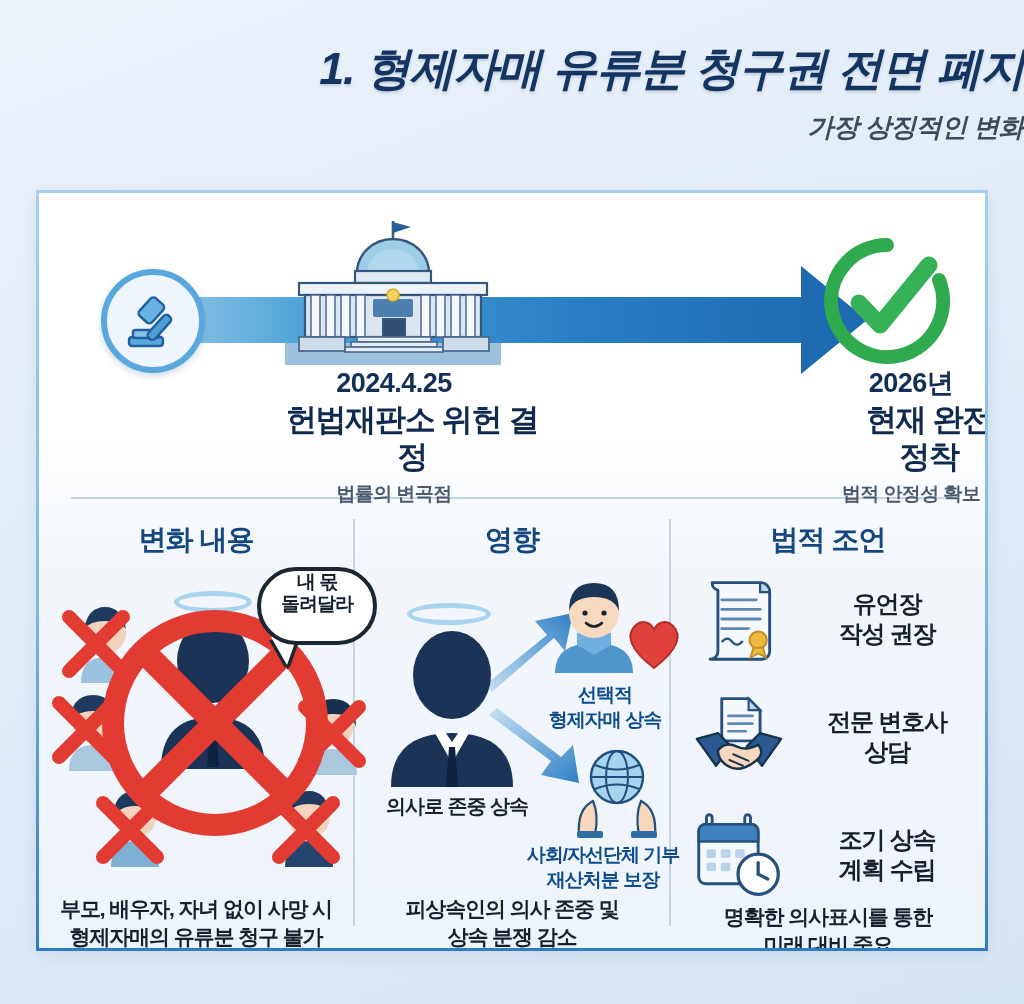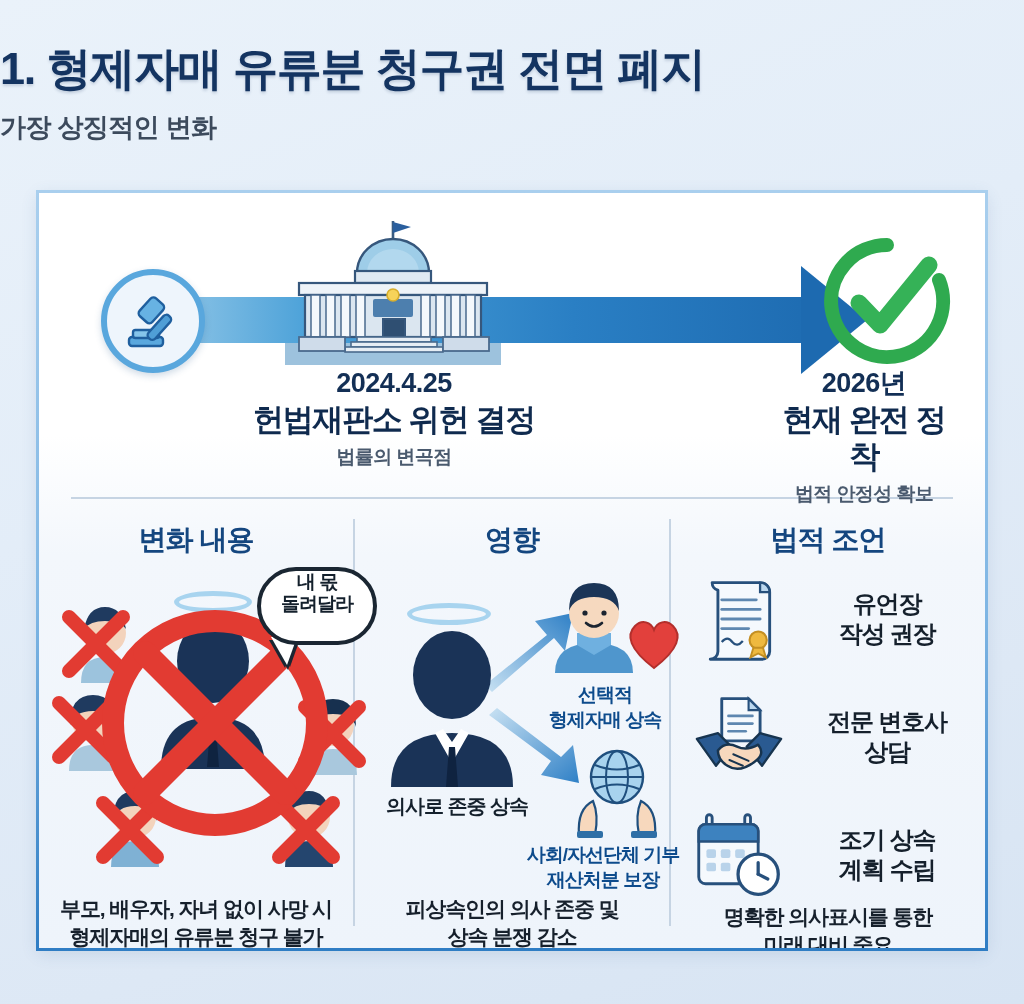--- a/index.html
+++ b/index.html
@@ -12,22 +12,23 @@
   }
 
   body {
     font-family: "Liberation Sans", "DejaVu Sans", sans-serif;
     background: linear-gradient(160deg, #eaf2fa 0%, #e3edf8 40%, #dde8f5 75%, #d7e4f3 100%);
     position: relative;
   }
 
   
   #page-header {
-    text-align: left;
+    text-align: right;
     padding-top: 44px;
+    font-style: italic;
   }
   #title {
     font-size: 45px;
     font-weight: 900;
     color: #143461;
     letter-spacing: -1.2px;
     line-height: 1.1;
     text-shadow: 0 2px 3px rgba(20,52,97,0.18);
   }
   #subtitle {
@@ -117,29 +118,29 @@
     left: 778px;
     top: 38px;
     width: 140px;
     height: 140px;
     z-index: 3;
   }
 
   
   .tl-label { position: absolute; text-align: center; z-index: 4; }
   #tl-left  { left: 210px; top: 175px; width: 290px; }
-  #tl-right { left: 736px; top: 175px; width: 178px; text-align: center; }
+  #tl-right { left: 783px; top: 175px; width: 178px; text-align: center; }
 
   .tl-date {
     font-size: 27px; font-weight: 800; color: #132f55;
     letter-spacing: -0.5px; line-height: 1.15;
   }
   .tl-head {
     font-size: 31px; font-weight: 900; color: #0f2a4e;
-    letter-spacing: -1.3px; line-height: 1.2; margin-top: 2px;
+    letter-spacing: -1.3px; line-height: 1.2; margin-top: 2px; margin-left: 36px;
   }
   .tl-sub {
     font-size: 19px; font-weight: 700; color: #4a5a6e;
     letter-spacing: -0.6px; margin-top: 6px;
   }
 
   
   #hr-divider {
     position: absolute;
     left: 32px; right: 32px;

